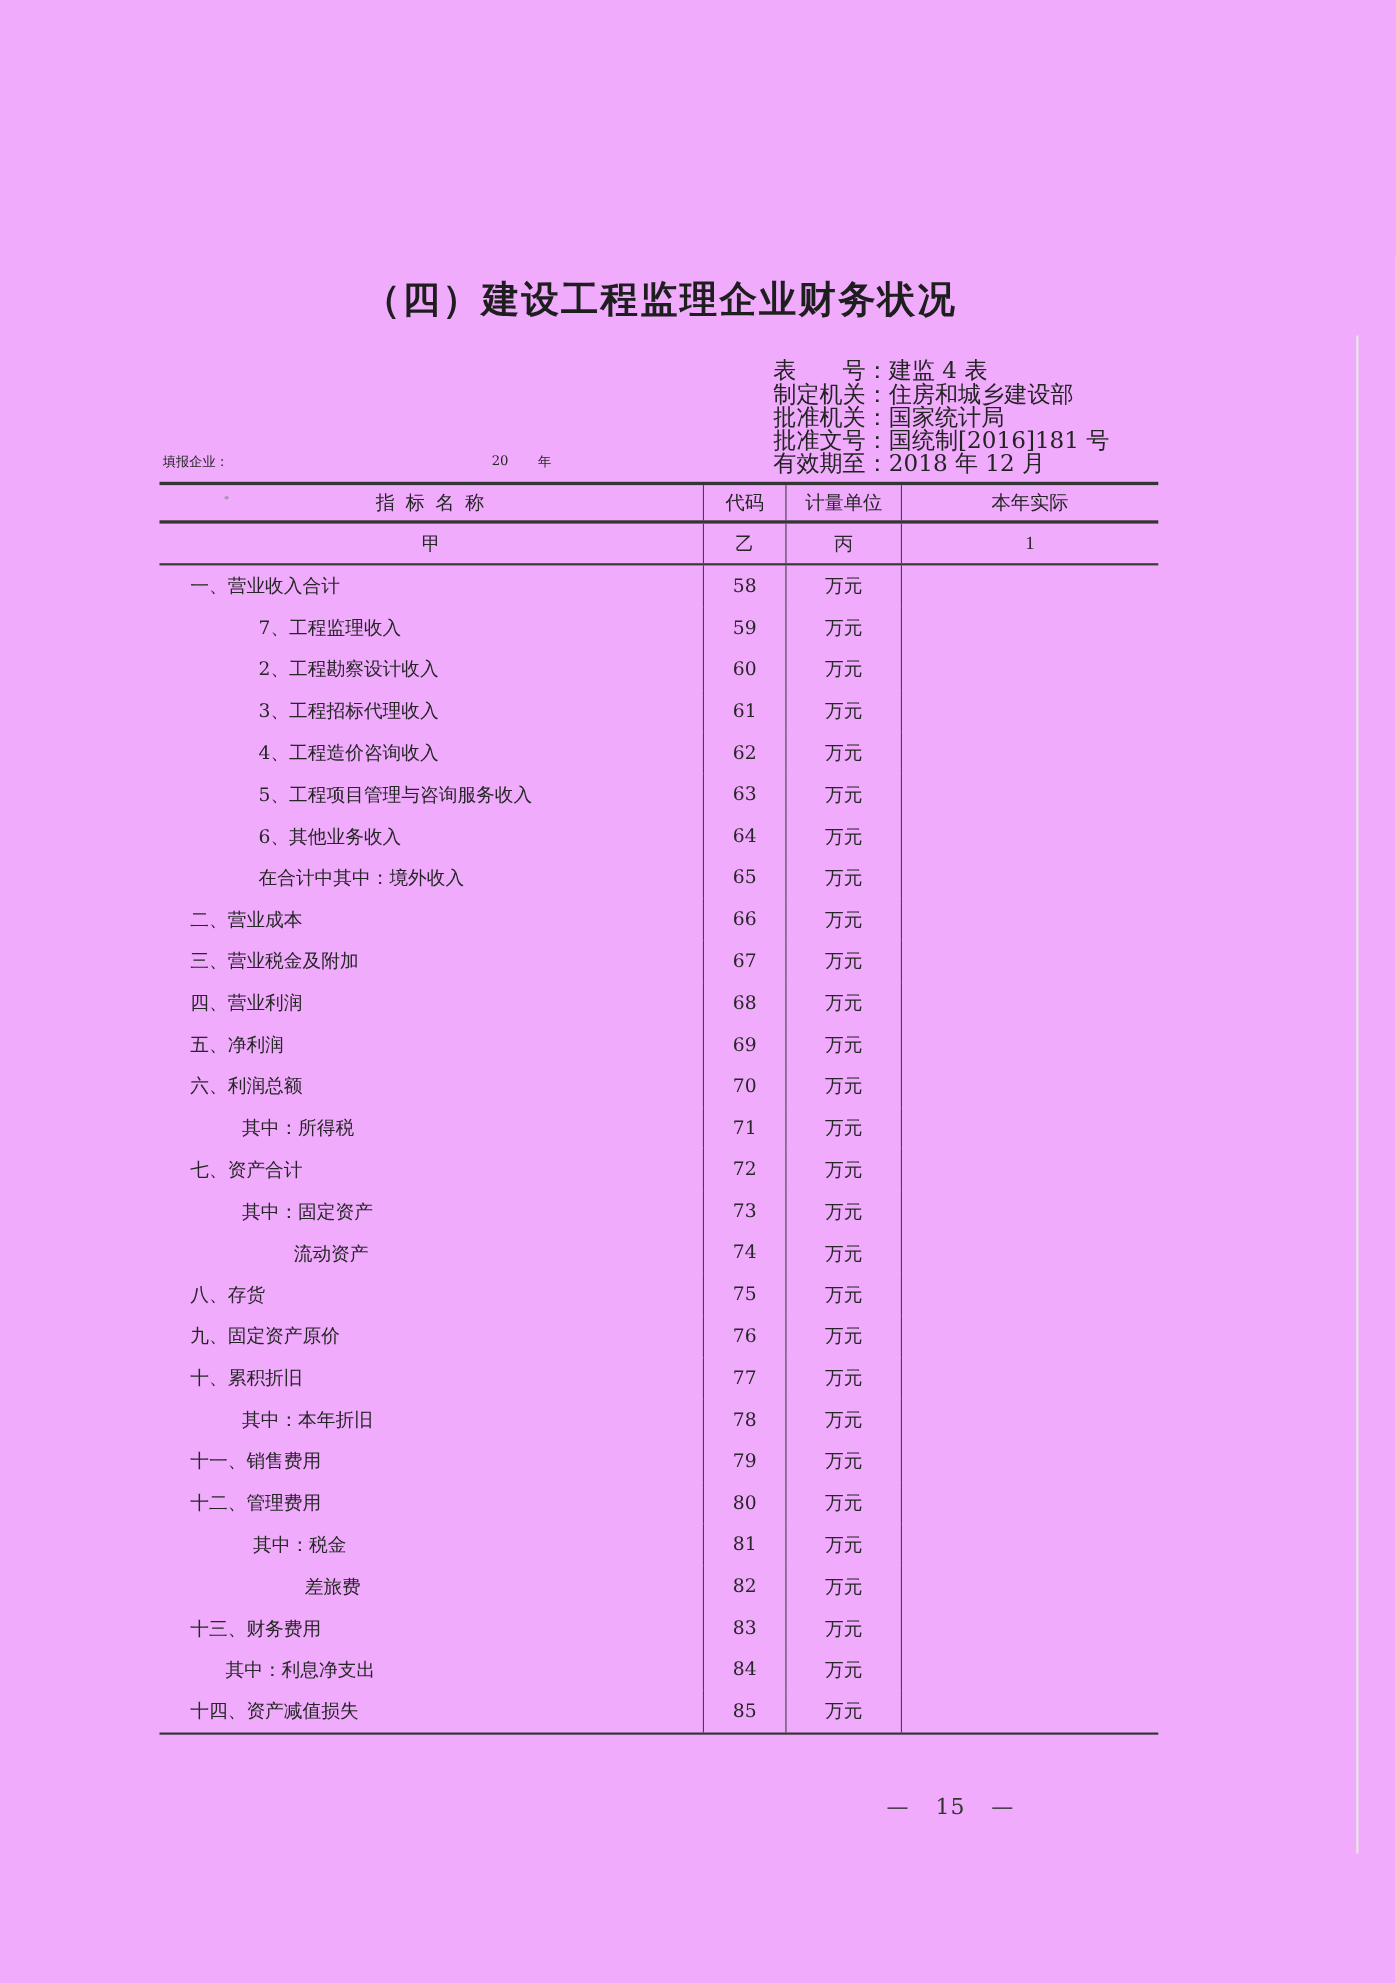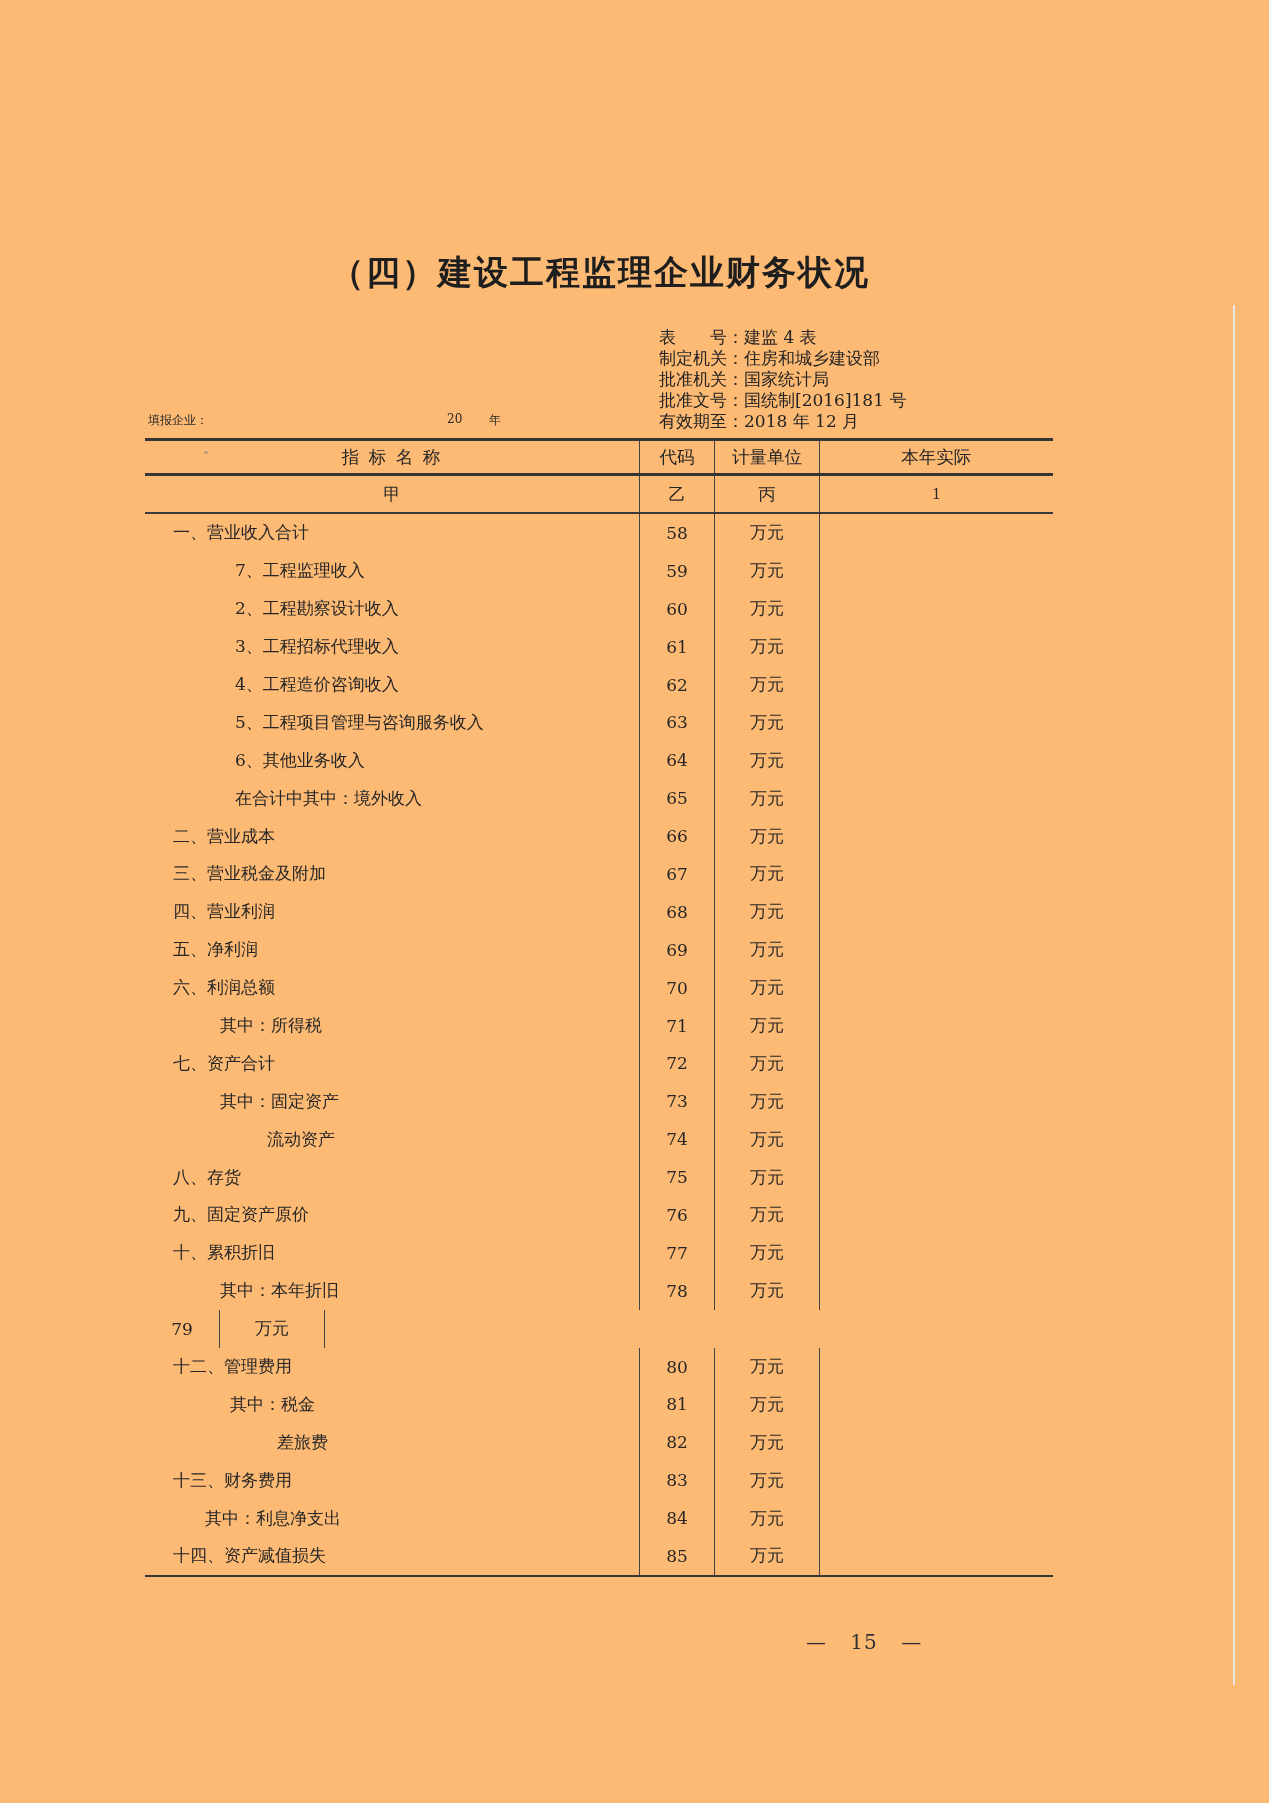--- a/index.html
+++ b/index.html
@@ -1,29 +1,29 @@
 <!DOCTYPE html>
 <html><head>
 <meta charset="utf-8">
 <style>
   * { margin:0; padding:0; box-sizing:border-box; }
   html,body { background:#ffffff; }
   body { width:1269px; height:1803px; }
   .page {
     position:relative; width:1269px; height:1803px;
-    background:#fdba74; overflow:hidden; color:#262626;
+    background:#f0abfc; overflow:hidden; color:#262626;
     font-family:"DejaVu Serif","Liberation Serif",serif;
   }
   .title {
     position:absolute; top:250px; left:145px; width:910px;
     text-align:center; font-size:34px; font-weight:700; letter-spacing:2px;
     color:#1e1e1e;
     font-family:"DejaVu Sans","Liberation Sans",sans-serif;
   }
-  .meta { position:absolute; left:659px; top:327px; font-size:17px; line-height:21px; color:#232323; }
+  .meta { position:absolute; left:703px; top:327px; font-size:21px; line-height:21px; color:#232323; }
   .meta div { white-space:pre; }
   .filler { position:absolute; left:0; top:412px; width:1047px; height:26px; font-size:12px; }
   .filler .lbl  { position:absolute; left:148px; top:0; }
   .filler .y20  { position:absolute; left:447px; top:0; }
   .filler .ychr { position:absolute; left:489px; top:0; }
 
   .ftable { position:absolute; left:145px; top:438px; width:908px; border-top:3px solid #353535; }
   .hrow1 { display:flex; height:35px; border-bottom:3px solid #353535; }
   .hrow2 { display:flex; height:38px; border-bottom:2px solid #3a3a3a; }
   .trow  { display:flex; height:37.9px; }
@@ -240,20 +240,23 @@
     </div>
         <div class="trow">
       <div class="c name">
             <span style="padding-left:75px">其中：本年折旧</span>
           </div>
       <div class="c code">78</div>
       <div class="c unit">万元</div>
       <div class="c value"></div>
     </div>
         <div class="trow">
+      <div class="c name">
+            <span style="padding-left:28px">十一、销售费用</span>
+          </div>
       <div class="c code">79</div>
       <div class="c unit">万元</div>
       <div class="c value"></div>
     </div>
         <div class="trow">
       <div class="c name">
             <span style="padding-left:28px">十二、管理费用</span>
           </div>
       <div class="c code">80</div>
       <div class="c unit">万元</div>

